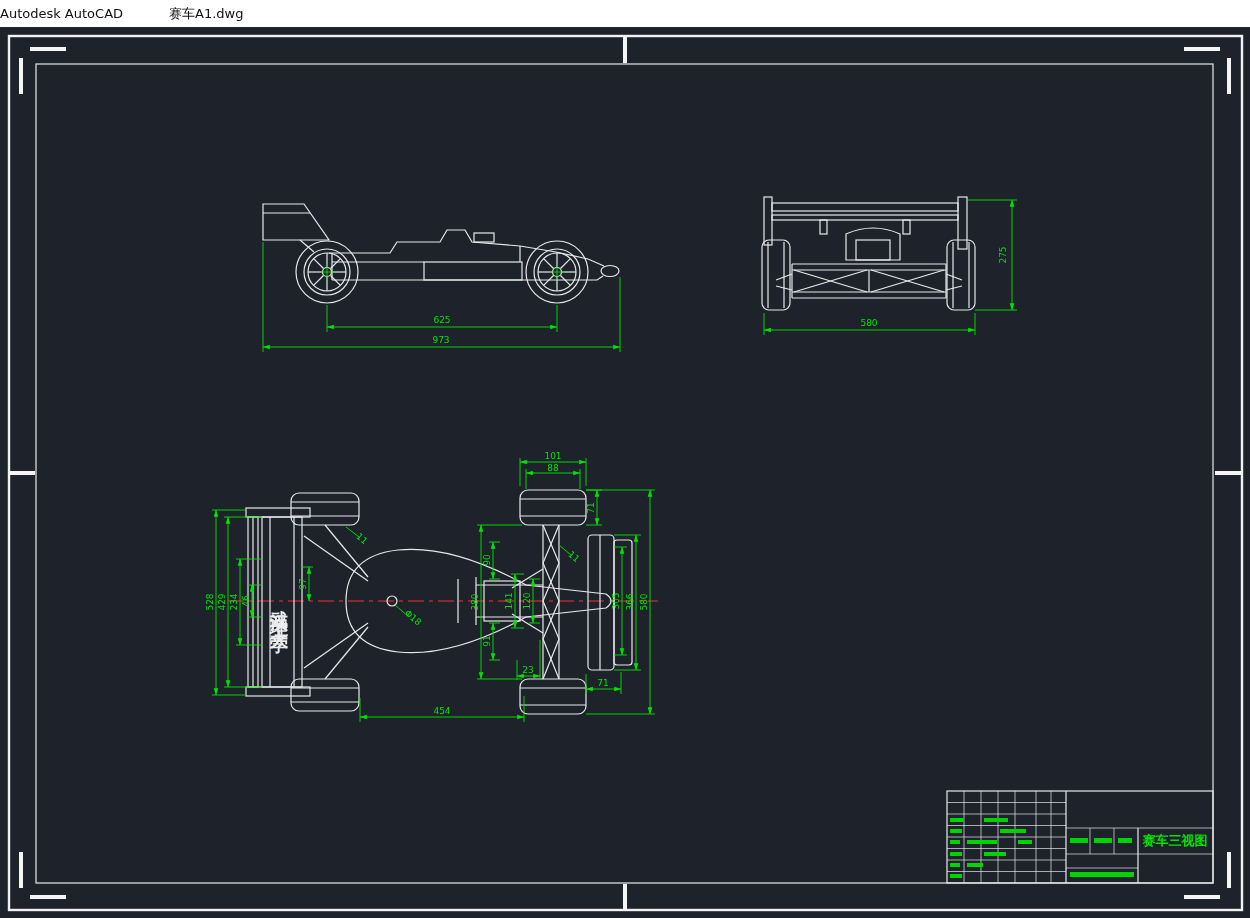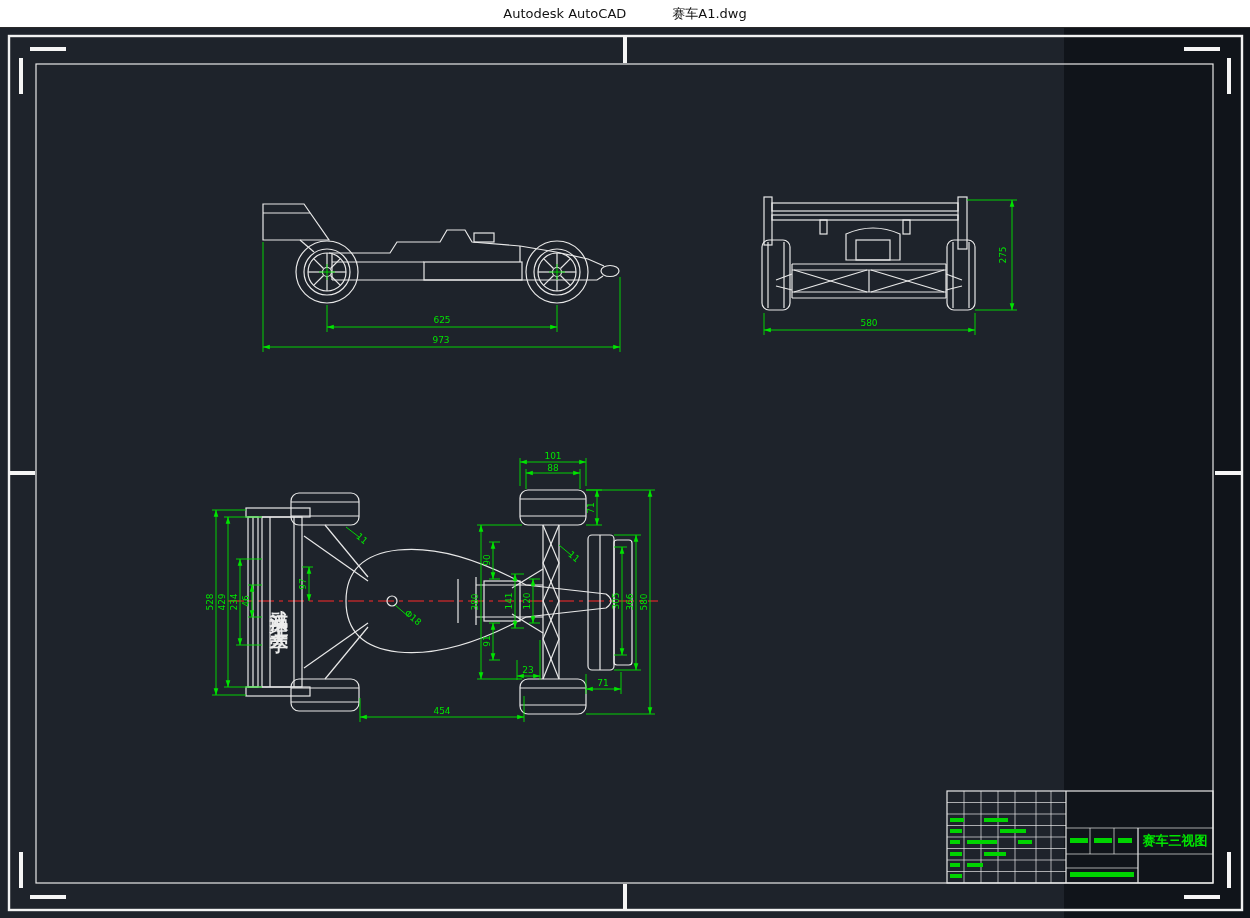--- a/index.html
+++ b/index.html
@@ -1,22 +1,22 @@
 <!DOCTYPE html>
 <html><head>
 <meta charset="utf-8">
 <style>
   * { margin:0; padding:0; box-sizing:border-box; }
   html,body { width:1250px; height:918px; background:#10141a; overflow:hidden;
               font-family:"DejaVu Sans", sans-serif; }
   .titlebar { height:28px; background:#ffffff; color:#111;
-              display:flex; align-items:center; justify-content:center;
+              display:flex; align-items:center; 
               gap:46px; font-size:13px; 
               border-bottom:1px solid #2a2a2a; }
-  .canvas { position:relative; width:1064px; height:890px; background:#1e232b; }
+  .canvas { position:relative; width:1250px; height:890px; background:#1e232b; }
   svg { position:absolute; left:0; top:0; }
 
   
   .w  { stroke:#e8e8e8; fill:none; stroke-width:1.2; }
   .w2 { stroke:#f2f2f2; fill:none; stroke-width:2.4; }
   .wt { stroke:#e8e8e8; fill:none; stroke-width:0.7; }
   .thick { stroke:#f5f5f5; fill:none; stroke-width:4; }
   .g  { stroke:#00e400; fill:none; stroke-width:0.9; }
   .dl { stroke:#00e400; fill:none; stroke-width:0.9;
         marker-start:url(#ar); marker-end:url(#ar); }

